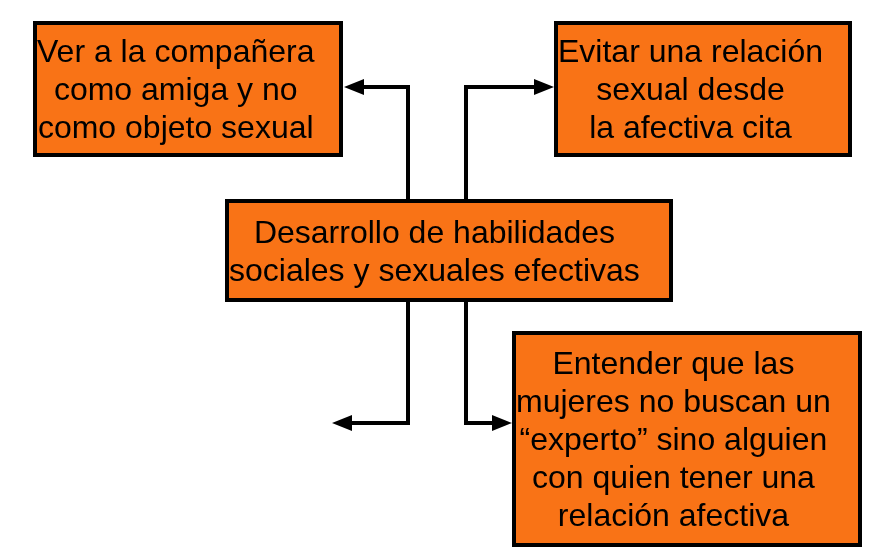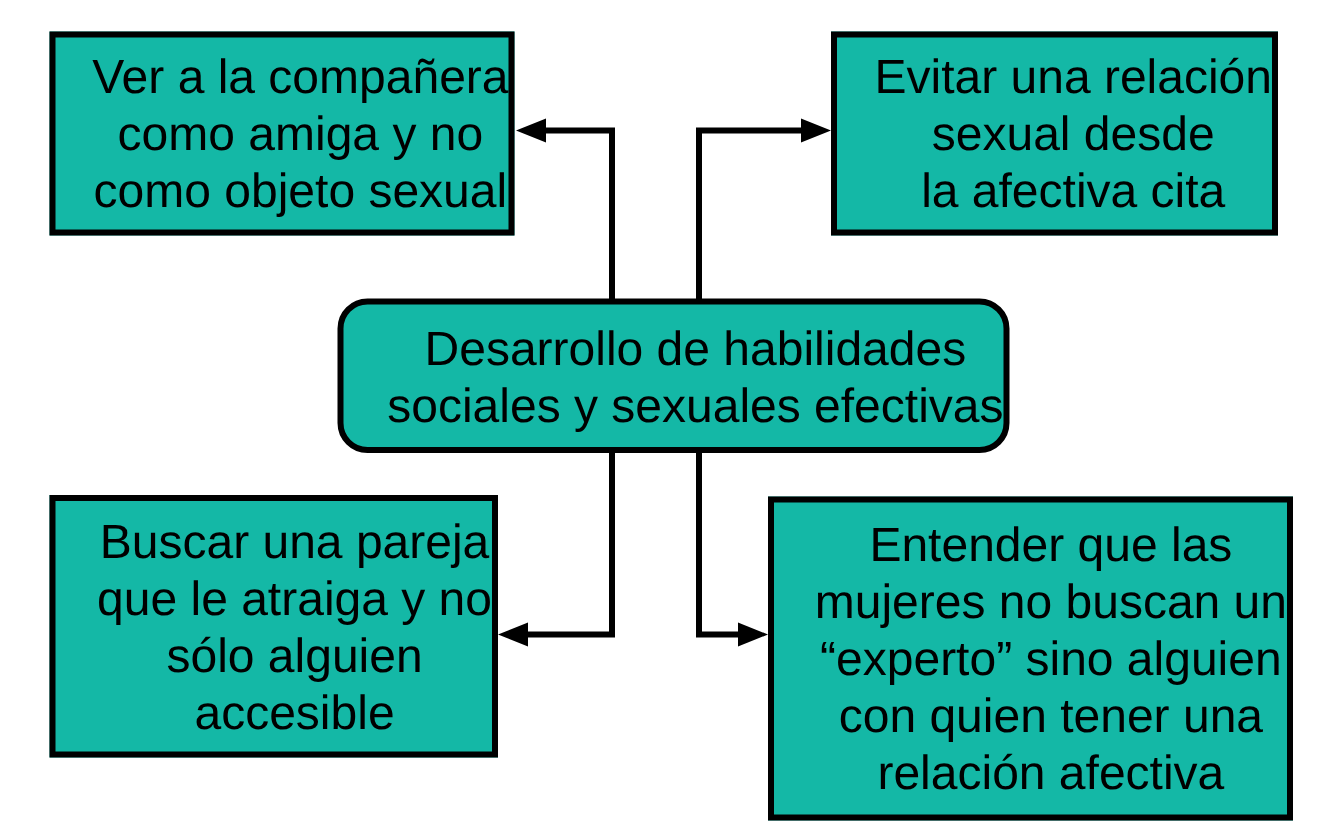--- a/index.html
+++ b/index.html
@@ -29,35 +29,35 @@
     fill: none;
   }
   .connectors polygon {
     fill: #000000;
     stroke: none;
   }
   .box {
     position: absolute;
     box-sizing: border-box;
     border: 4px solid #000000;
-    background: #14b8a6;
+    background: #f97316;
     display: flex;
     align-items: center;
-    justify-content: flex-end;
+    justify-content: flex-start;
     text-align: center;
   }
   .box span {
     display: block;
     font-size: 32px;
     line-height: 38px;
     white-space: pre-line;
   }
   .box-top-left     { left: 33px;  top: 21px;  width: 310px; height: 136px; }
   .box-top-right    { left: 554px; top: 21px;  width: 298px; height: 136px; }
-  .box-center       { left: 225px; top: 199px; width: 448px; height: 103px; border-radius: 20px; }
+  .box-center       { left: 225px; top: 199px; width: 448px; height: 103px; }
   .box-bottom-left  { left: 33px;  top: 330px; width: 299px; height: 175px; }
   .box-bottom-right { left: 512px; top: 331px; width: 350px; height: 216px; }
 </style>
 </head>
 <body>
 
 <div class="canvas">
 
   <svg class="connectors" viewBox="0 0 878 557" xmlns="http://www.w3.org/2000/svg">
 
@@ -84,26 +84,20 @@
     <span>Evitar una relación
 sexual desde
 la afectiva cita</span>
   </div>
 
   <div class="box box-center">
     <span>Desarrollo de habilidades
 sociales y sexuales efectivas</span>
   </div>
 
-  <div class="box box-bottom-left">
-    <span>Buscar una pareja
-que le atraiga y no
-sólo alguien
-accesible</span>
-  </div>
 
   <div class="box box-bottom-right">
     <span>Entender que las
 mujeres no buscan un
 “experto” sino alguien
 con quien tener una
 relación afectiva</span>
   </div>
 
 </div>

